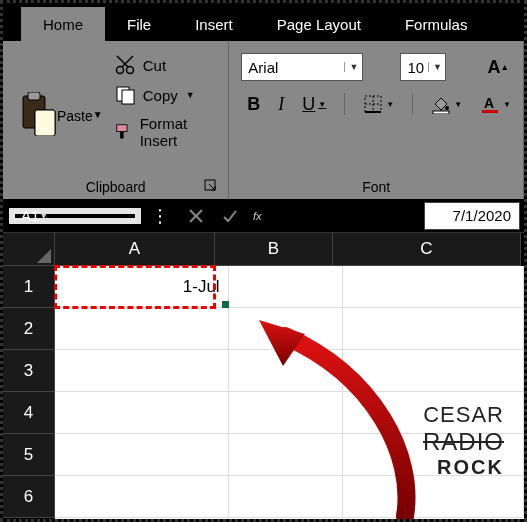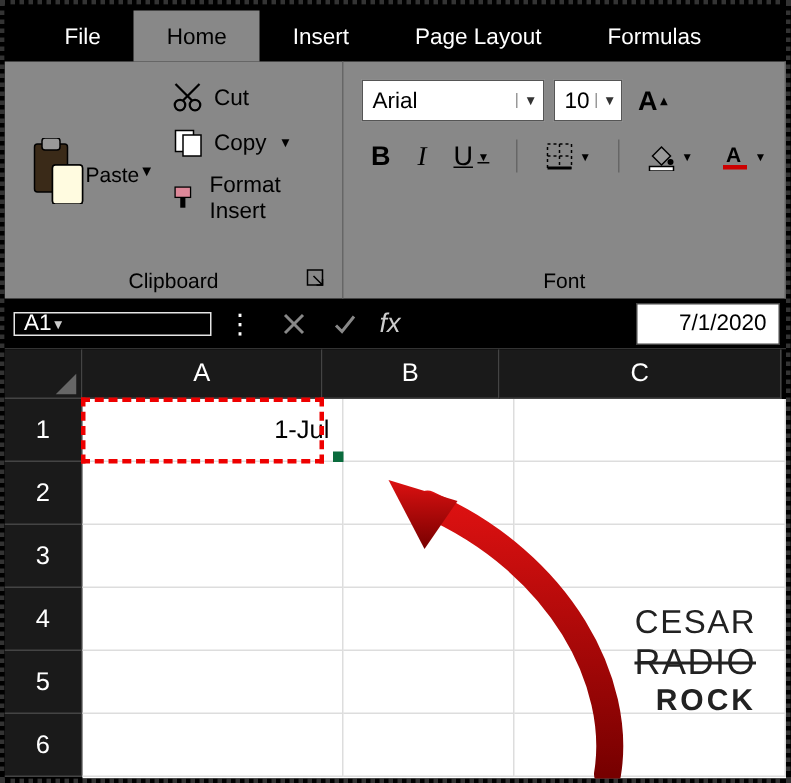--- a/index.html
+++ b/index.html
@@ -83,23 +83,24 @@
     font-size: 15px;
     color: #000;
     cursor: pointer;
     padding: 2px 2px;
   }
   .clip-btn .ico { width: 22px; height: 20px; display: inline-flex; align-items: center; justify-content: center; }
   .clip-btn .dd { font-size: 9px; margin-left: 2px; color: #000;}
   .font-group { flex: 1; }
   .font-row1 {
     display: flex;
-    gap: 6px;
+    gap: 22px;
     align-items: center;
     padding: 6px 4px 8px 4px;
+    justify-content: space-between;
   }
   .combo {
     background: #fff;
     border: 1px solid #555;
     display: flex;
     align-items: center;
     height: 28px;
     font-size: 15px;
     padding: 0 4px 0 6px;
   }
@@ -137,33 +138,33 @@
   .namebox-row {
     background: #000;
     height: 34px;
     display: flex;
     align-items: center;
     border-bottom: 1px solid #333;
   }
   .namebox {
     background: #000;
     color: #fff;
-    border: 1px solid #e5e5e5;
+    border: 6px solid #e5e5e5;
     width: 132px;
     height: 16px;
     margin-left: 6px;
     display: flex;
     align-items: center;
     padding: 0 6px;
     font-size: 15px;
   }
   .namebox .dd { font-size: 9px; color: #ccc; }
   .fx-dots { color:#fff; font-size:18px; padding: 0 10px; }
   .fx-btn { width: 34px; height: 28px; display:flex; align-items:center; justify-content:center; color:#888; cursor:pointer; }
-  .fx-label { color:#ccc; font-style: italic; font-size: 18px; padding: 0 6px;}
+  .fx-label { color:#ccc; font-style: italic; font-size: 11px; padding: 0 6px;}
   .formula-val {
     background: #fff;
     color: #000;
     border: 1px solid #444;
     height: 28px;
     margin-left: auto;
     margin-right: 4px;
     padding: 0 8px;
     display: flex;
     align-items: center;
@@ -268,22 +269,22 @@
     font-family: Arial, sans-serif;
   }
   .watermark .l1 { font-size: 22px; letter-spacing: 1px; color:#222; font-weight:300;}
   .watermark .l2 { font-size: 24px; letter-spacing: 1px; color:#222; text-decoration: line-through; font-weight:300;}
   .watermark .l3 { font-size: 20px; letter-spacing: 2px; color:#222; font-weight:bold;}
 </style>
 </head>
 <body>
 
 <div class="tabs">
+  <div class="tab active">Home</div>
   <div class="tab">File</div>
-  <div class="tab active">Home</div>
   <div class="tab">Insert</div>
   <div class="tab">Page Layout</div>
   <div class="tab">Formulas</div>
 </div>
 
 <div class="ribbon">
 
   <div class="group" style="width:232px;">
     <div class="group-body">
       <div class="paste-col">

